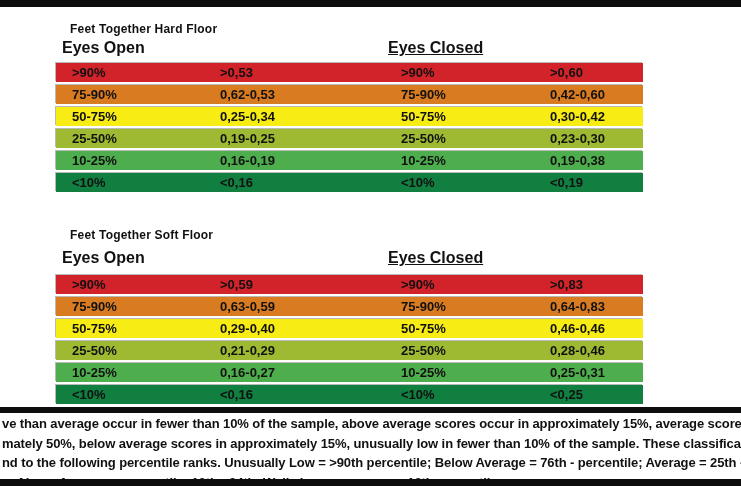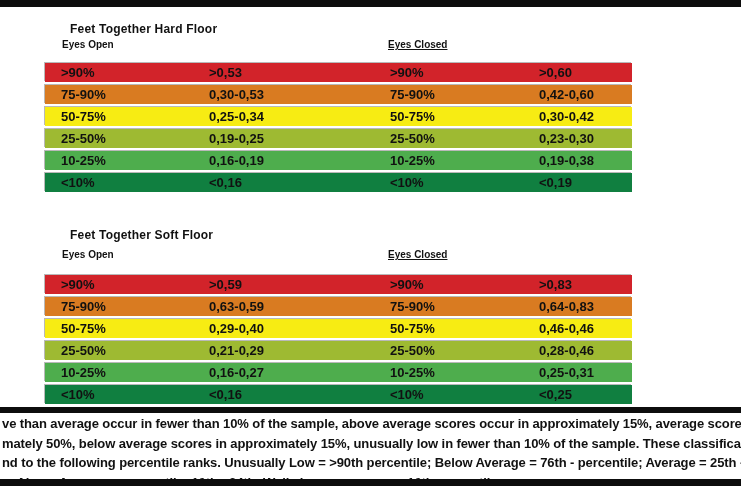--- a/index.html
+++ b/index.html
@@ -15,25 +15,25 @@
   .bottom-bar{top:479px;height:7px;}
 
   .section{position:absolute;left:0;top:0;width:741px;}
   .title{
     position:absolute;left:62px;top:0;margin:8px;
     font-size:12px;font-weight:bold;color:#111;letter-spacing:.2px;
     white-space:nowrap;
   }
   .colhead{
     position:absolute;top:var(--ch);
-    font-size:10px;font-weight:bold;color:#111;white-space:nowrap;
+    font-size:16px;font-weight:bold;color:#111;white-space:nowrap;
   }
   .colhead.open{left:62px;}
   .colhead.closed{left:388px;text-decoration:underline;}
-  .rows{position:absolute;left:45px;top:var(--rw);width:523px;}
+  .rows{position:absolute;left:56px;top:var(--rw);width:523px;}
   .row{
     position:relative;width:587px;height:19px;margin-bottom:3px;
     box-shadow:-1px -1px 0 #b9b9b9;
   }
   .c{
     position:absolute;top:0;height:19px;line-height:19px;
     font-size:13px;font-weight:bold;color:#111;white-space:nowrap;
   }
   .c1{left:16px;}
   .c2{left:164px;}
@@ -59,21 +59,21 @@
   <div class="colhead closed">Eyes Closed</div>
   <div class="rows">
     <div class="row" style="background-color: rgb(210, 35, 42);">
       <span class="c c1">&gt;90%</span>
       <span class="c c2">&gt;0,53</span>
       <span class="c c3">&gt;90%</span>
       <span class="c c4">&gt;0,60</span>
     </div>
     <div class="row" style="background-color: rgb(217, 123, 33);">
       <span class="c c1">75-90%</span>
-      <span class="c c2">0,30-0,53</span>
+      <span class="c c2">0,62-0,53</span>
       <span class="c c3">75-90%</span>
       <span class="c c4">0,42-0,60</span>
     </div>
     <div class="row" style="background-color: rgb(247, 236, 19);">
       <span class="c c1">50-75%</span>
       <span class="c c2">0,25-0,34</span>
       <span class="c c3">50-75%</span>
       <span class="c c4">0,30-0,42</span>
     </div>
     <div class="row" style="background-color: rgb(158, 186, 50);">

